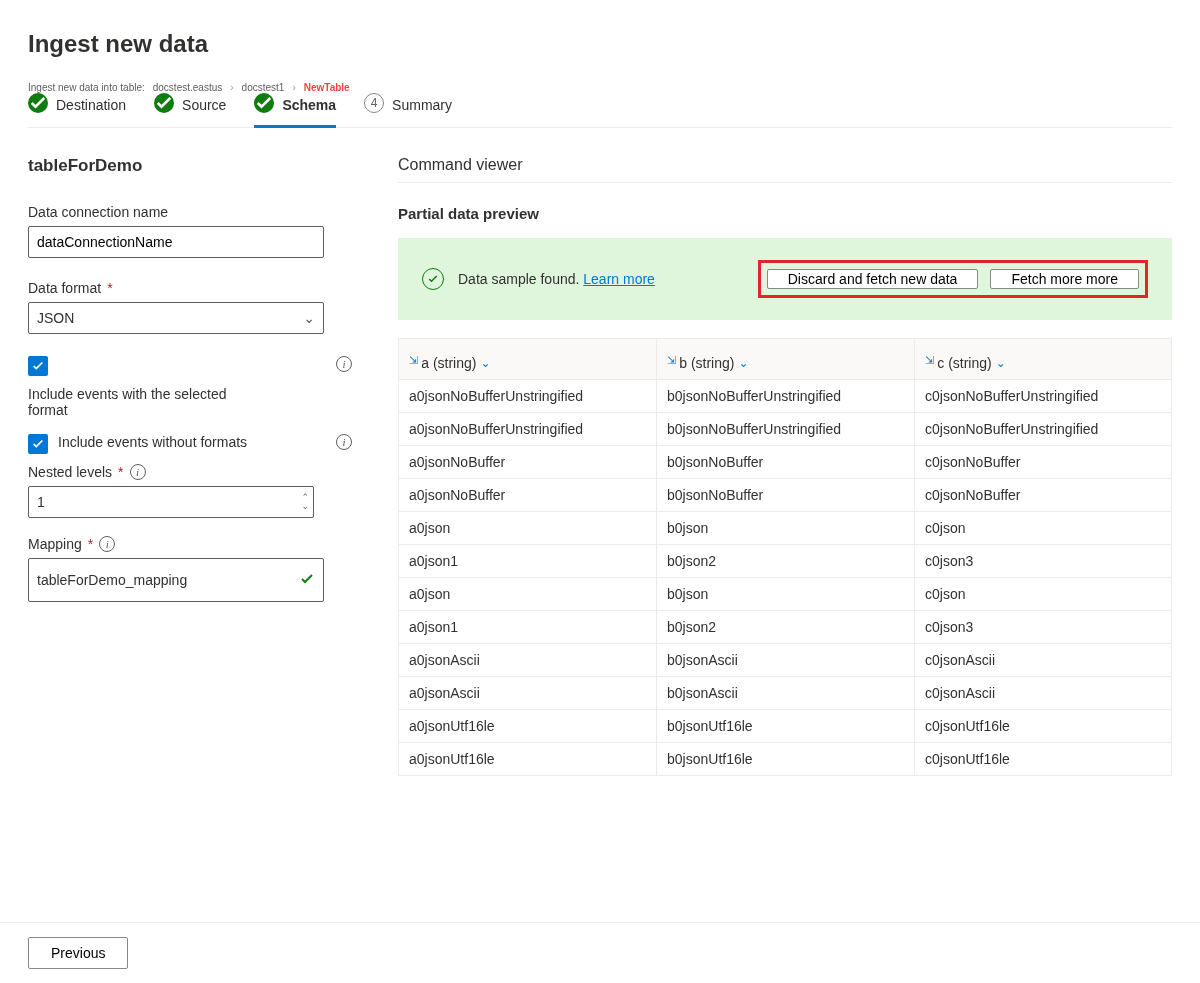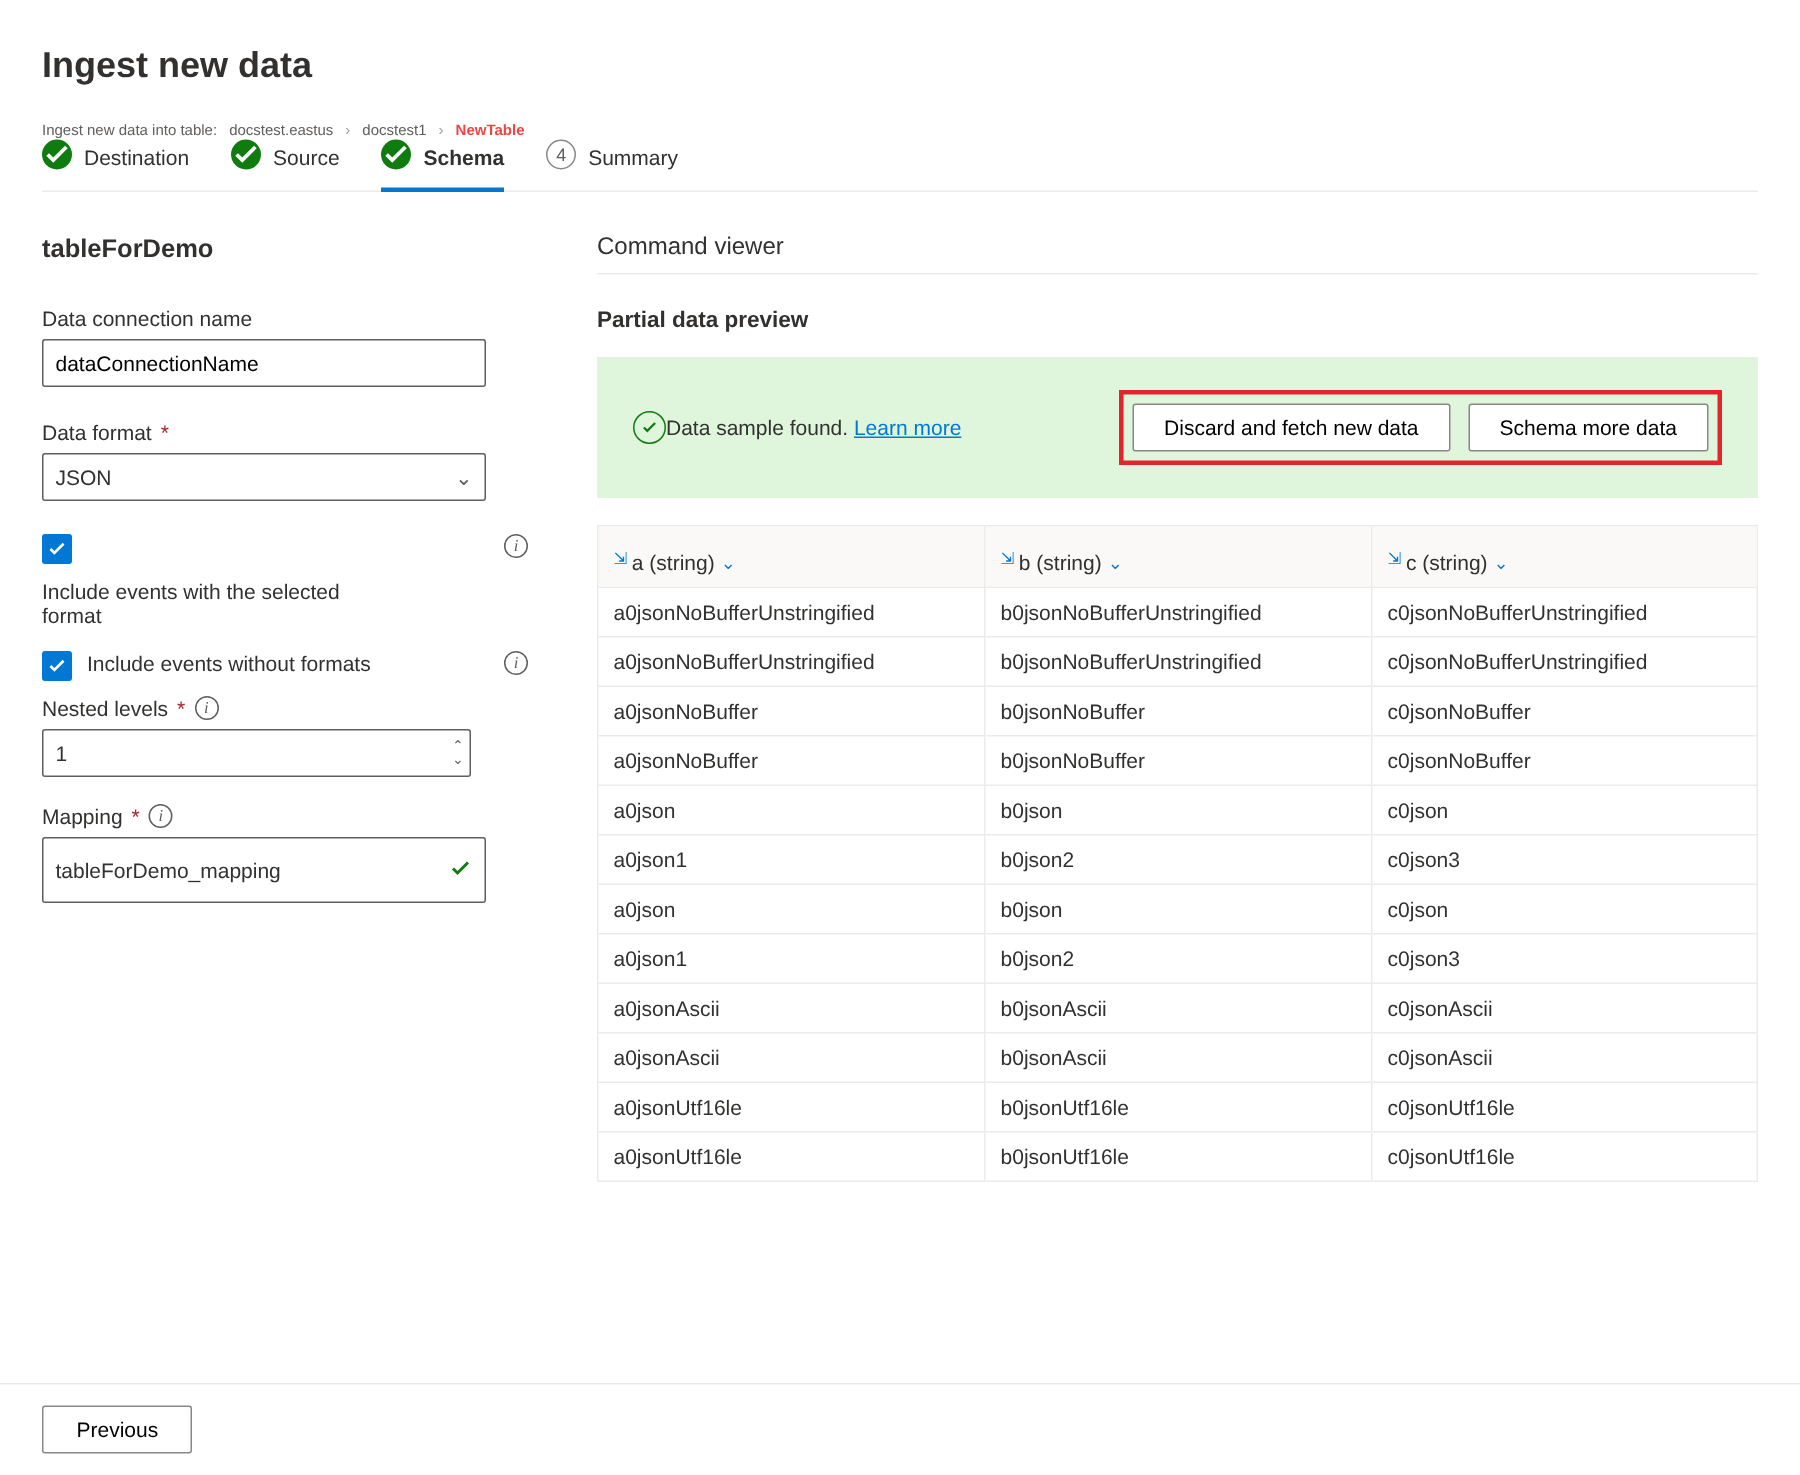--- a/index.html
+++ b/index.html
@@ -79,35 +79,35 @@
     width: 296px; height: 44px; padding: 4px 28px 4px 8px;
     border: 1px solid #605e5c; border-radius: 2px;
     font-size: 14px; display: flex; align-items: center;
     position: relative; background: #fff;
   }
   .mapping-box .ok { position: absolute; right: 8px; color: #107c10; }
   .section-title { font-size: 16px; font-weight: 400; padding-bottom: 8px; border-bottom: 1px solid #edebe9; margin-bottom: 22px; }
   .sub-title { font-size: 15px; font-weight: 600; margin-bottom: 16px; }
   .banner {
     background: #dff6dd; padding: 22px 24px; margin-bottom: 18px;
-    display: flex; align-items: center; position: relative;
+    display: flex; align-items: center; gap: 14px; position: relative;
   }
   .banner-icon {
     width: 22px; height: 22px; border: 1.5px solid #107c10; border-radius: 50%;
     display: inline-flex; align-items: center; justify-content: center; flex: 0 0 22px;
   }
   .banner-icon svg { width: 12px; height: 12px; }
   .banner-text { font-size: 14px; color: #323130; }
   .learn-more { color: #0078d4; text-decoration: underline; cursor: pointer; }
   .banner-actions {
     display: flex; gap: 12px; margin-left: auto;
     padding: 6px; border: 3px solid #e3242b;
   }
   .btn-sec {
-    height: 32px; padding: 0 20px; border: 1px solid #8a8886; background: #fff;
+    height: 20px; padding: 0 20px; border: 1px solid #8a8886; background: #fff;
     font-size: 14px; cursor: pointer; border-radius: 2px; font-family: inherit;
   }
   .preview-table { width: 100%; border-collapse: collapse; }
   .preview-table thead th {
     background: #faf9f8; text-align: left; font-weight: 400;
     padding: 14px 10px 8px; border: 1px solid #edebe9; font-size: 14px;
     position: relative;
   }
   .col-icon { color: #0078d4; font-size: 11px; margin-right: 3px; position: relative; top: -2px; }
   .col-chev { color: #0078d4; margin-left: 4px; font-size: 12px; }
@@ -258,21 +258,21 @@
           <svg viewBox="0 0 16 16">
               <path d="M3 8l3 3 7-7" stroke="#107c10" stroke-width="2" fill="none"></path>
             </svg>
         </span>
         <span class="banner-text">
           <span>Data sample found.</span>
           <a class="learn-more">Learn more</a>
         </span>
         <div class="banner-actions">
           <button class="btn-sec">Discard and fetch new data</button>
-          <button class="btn-sec">Schema more data</button>
+          <button class="btn-sec">Fetch more more</button>
         </div>
       </div>
 
       <table class="preview-table">
         <thead>
             <tr id="thead-row">
               <th><span class="th-inner">
                   <span class="col-icon">⇲</span>
                   <span>a (string)</span>
                   <span class="col-chev">⌄</span>

